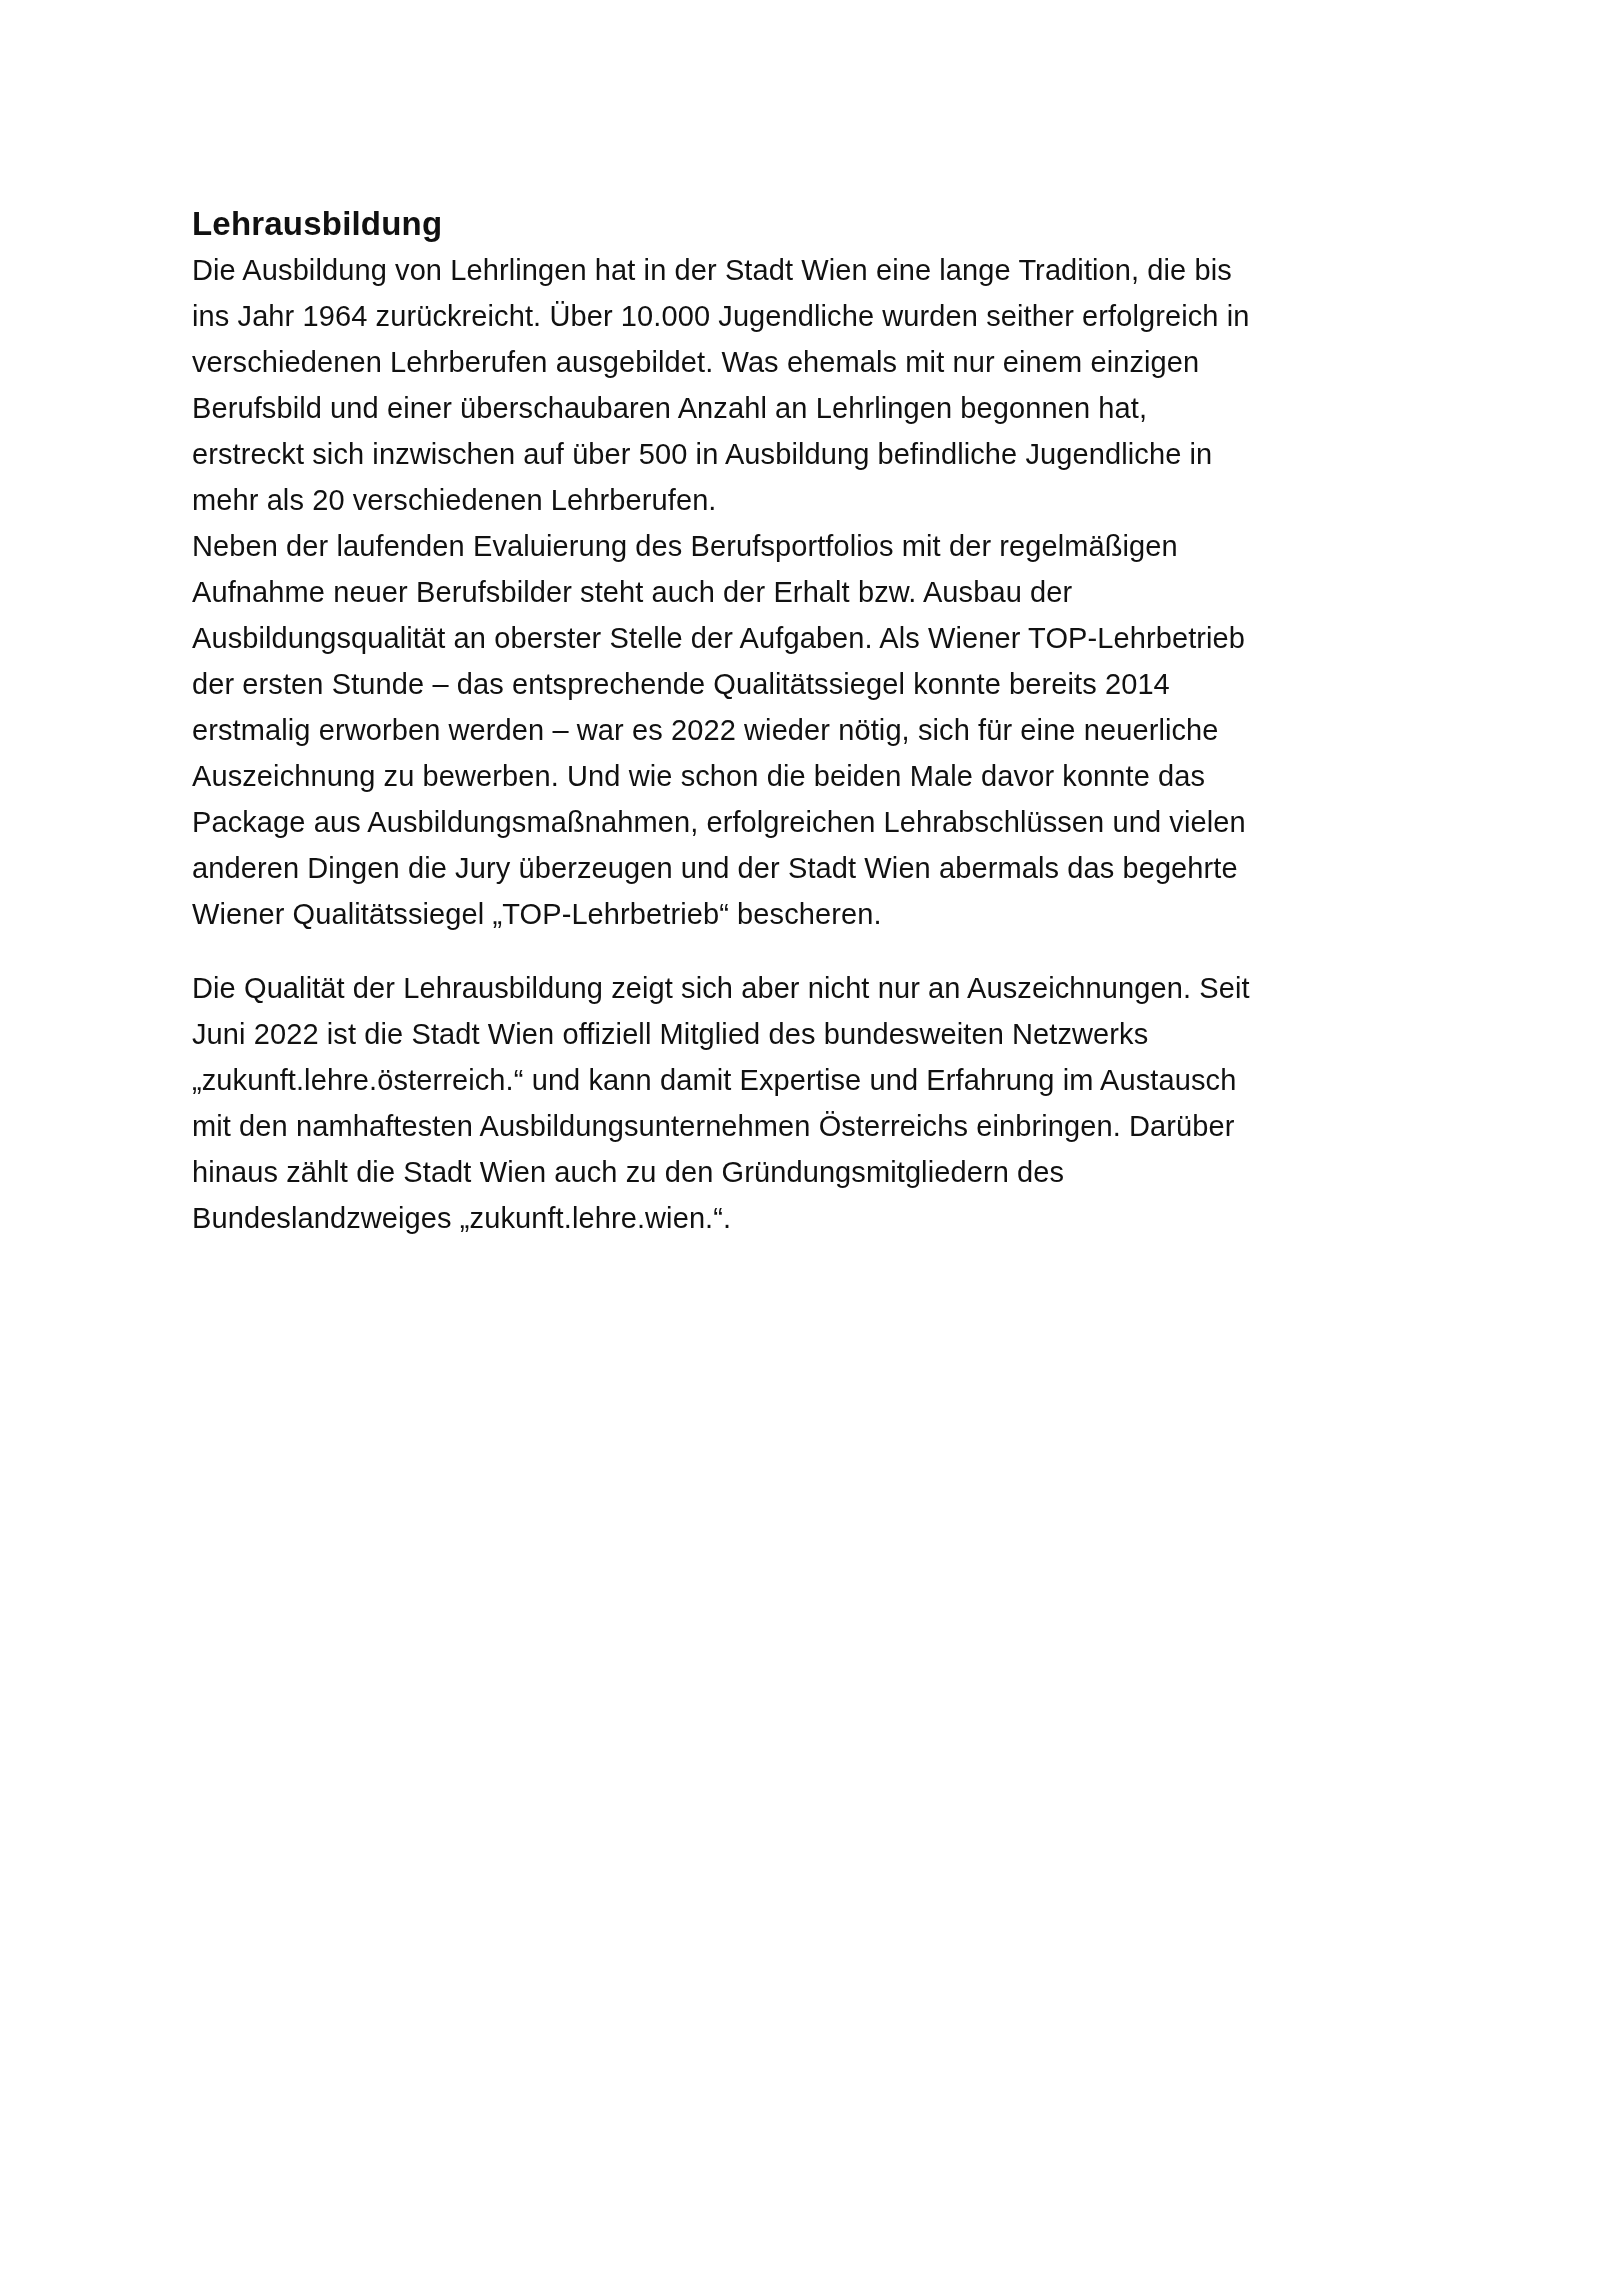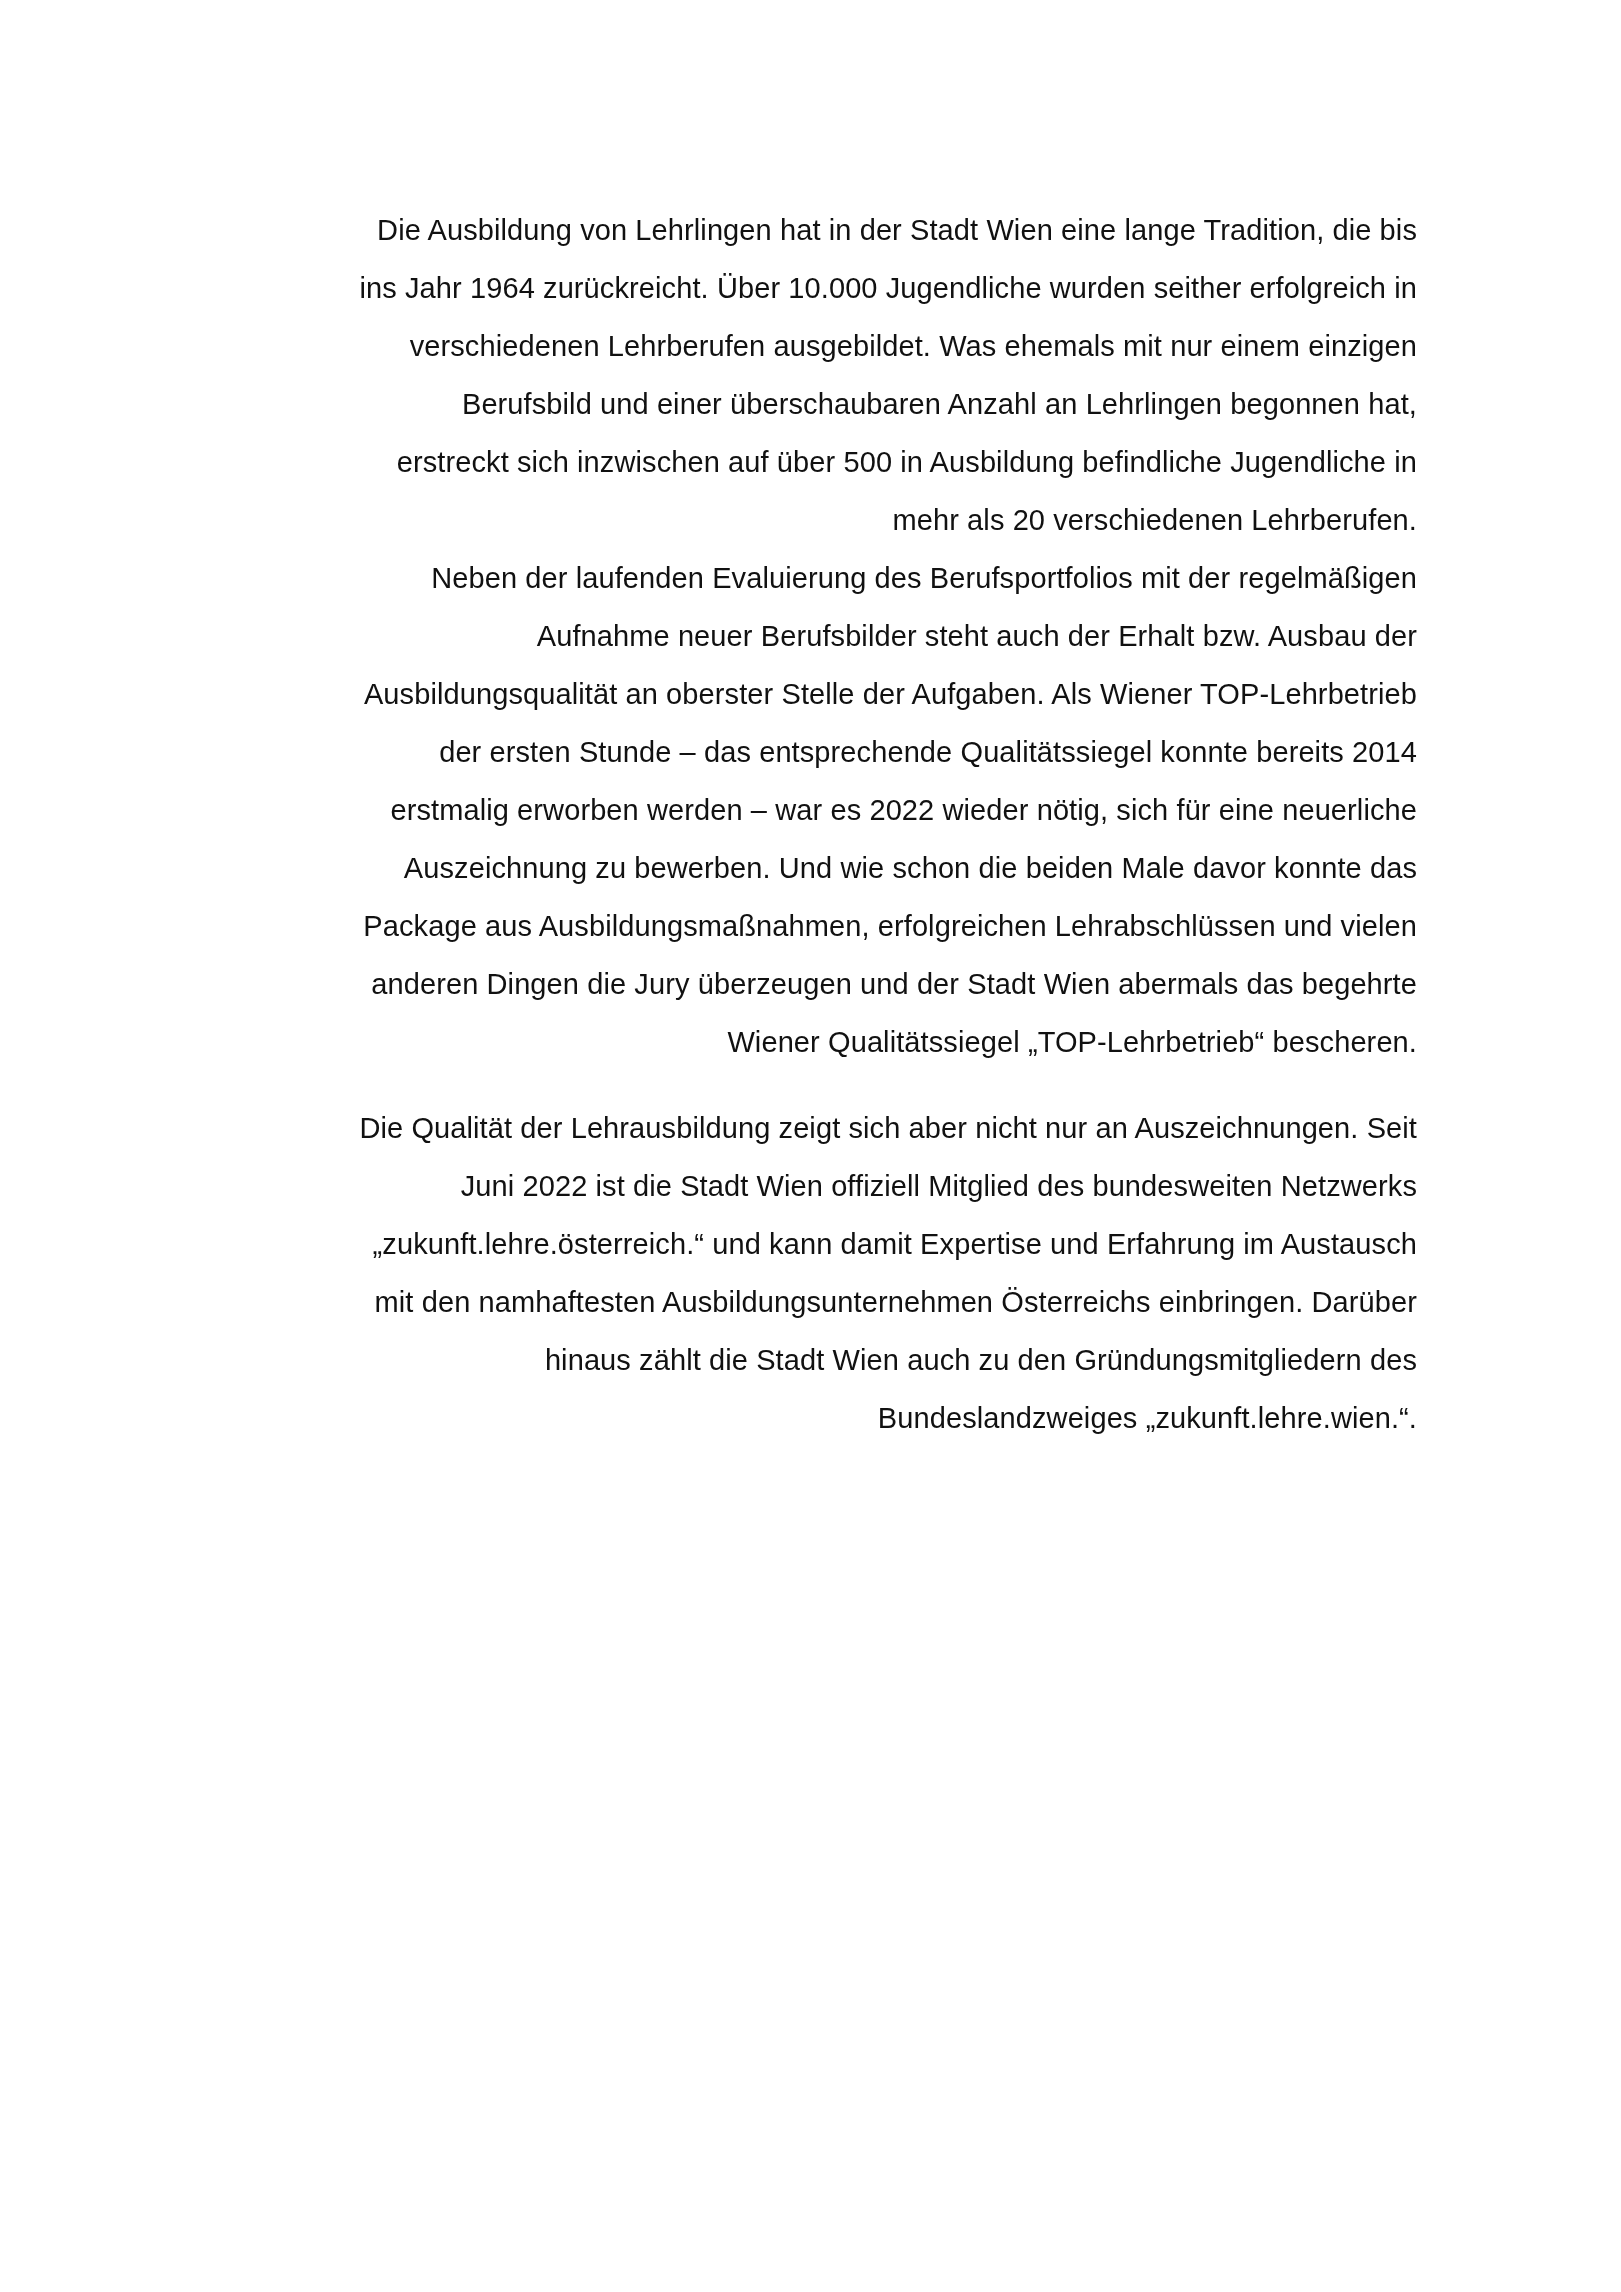--- a/index.html
+++ b/index.html
@@ -27,35 +27,35 @@
     font-size: 33px;
     font-weight: 700;
     line-height: 46px;
     letter-spacing: 0.2px;
     color: #111111;
   }
   .body-paragraph {
     margin: 0;
     font-size: 29px;
     font-weight: 400;
-    line-height: 58px;
+    line-height: 46px;
     letter-spacing: 0.1px;
     white-space: pre-line;
     color: #111111;
-    text-align: right;
   }
   .para-gap {
     margin-top: 28px;
   }
 </style>
 </head>
 <body>
 
 <div class="page">
   <div class="text-block">
+    <h1 class="heading">Lehrausbildung</h1>
     <p class="body-paragraph">Die Ausbildung von Lehrlingen hat in der Stadt Wien eine lange Tradition, die bis
 ins Jahr 1964 zurückreicht. Über 10.000 Jugendliche wurden seither erfolgreich in
 verschiedenen Lehrberufen ausgebildet. Was ehemals mit nur einem einzigen
 Berufsbild und einer überschaubaren Anzahl an Lehrlingen begonnen hat,
 erstreckt sich inzwischen auf über 500 in Ausbildung befindliche Jugendliche in
 mehr als 20 verschiedenen Lehrberufen.
 Neben der laufenden Evaluierung des Berufsportfolios mit der regelmäßigen
 Aufnahme neuer Berufsbilder steht auch der Erhalt bzw. Ausbau der
 Ausbildungsqualität an oberster Stelle der Aufgaben. Als Wiener TOP-Lehrbetrieb
 der ersten Stunde – das entsprechende Qualitätssiegel konnte bereits 2014

